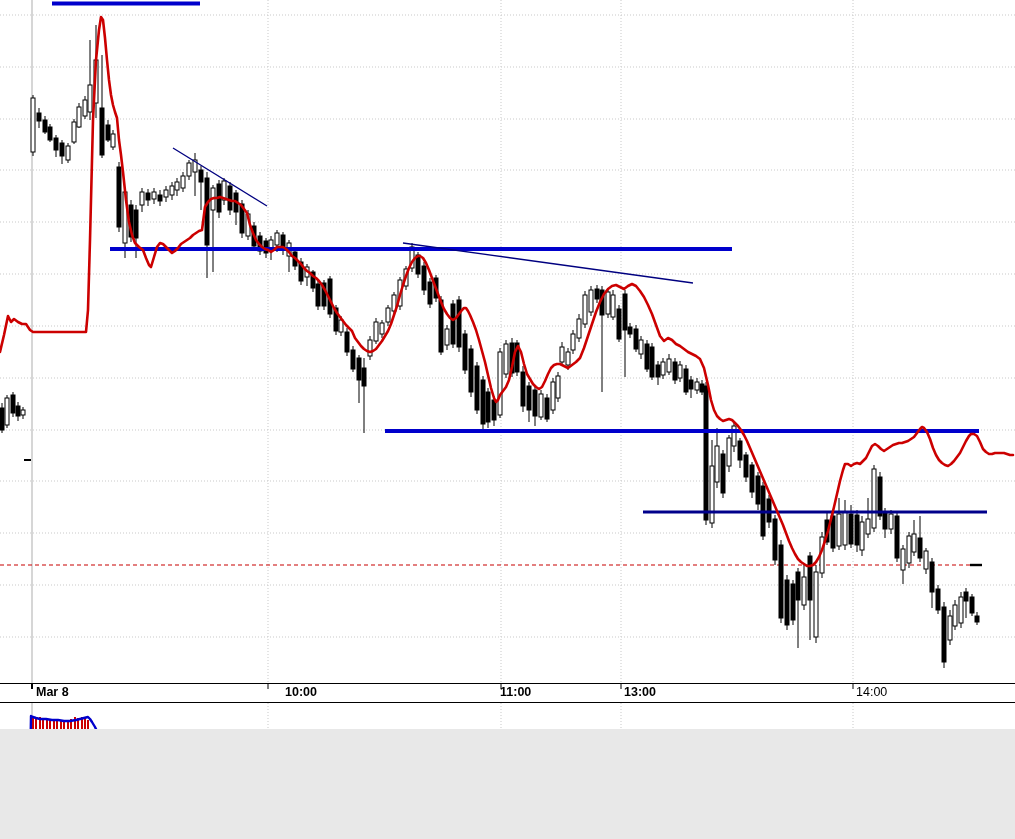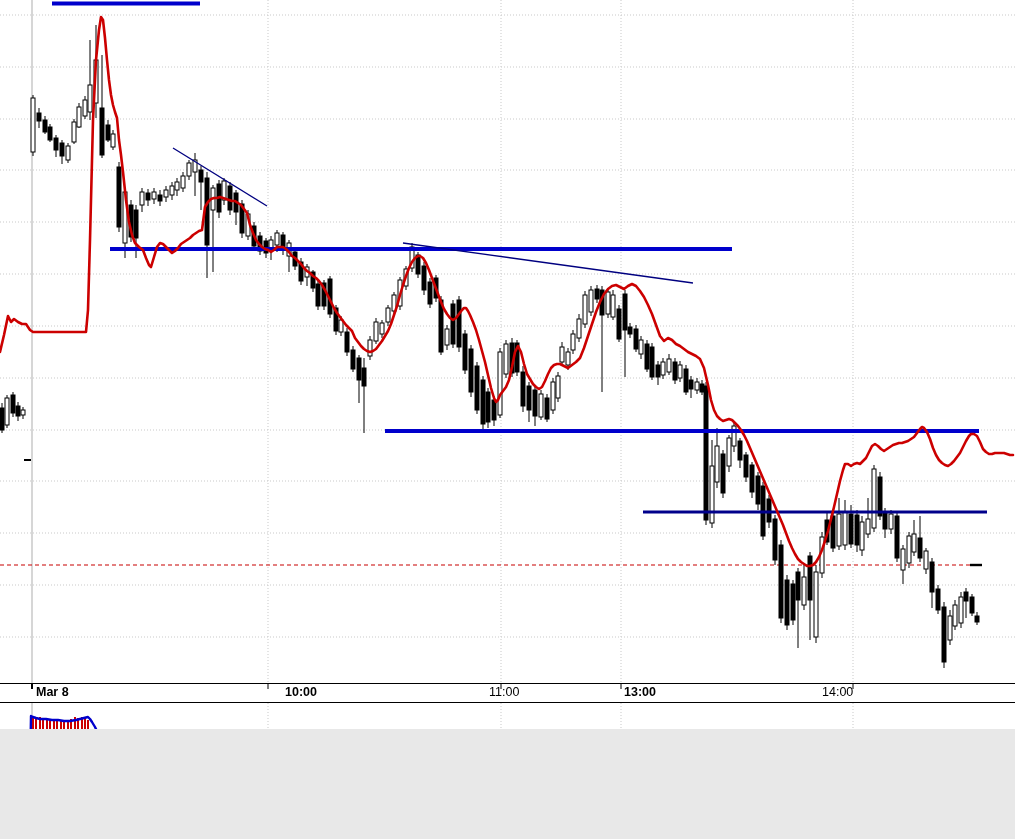--- a/index.html
+++ b/index.html
@@ -707,17 +707,17 @@
       <rect x="929" y="774" width="2" height="4" fill="#cc0000"></rect>
       <rect x="936" y="775" width="2" height="3" fill="#cc0000"></rect>
       <rect x="943" y="774" width="2" height="4" fill="#cc0000"></rect>
       <rect x="950" y="775" width="2" height="3" fill="#cc0000"></rect>
       <line x1="837" y1="778.5" x2="1008" y2="781" stroke="#7b3a00" stroke-width="2.5"></line>
       <polyline points="30,778 31,716 33,717 36,718 40,719 46,719 52,720 58,720 64,721 70,721 76,720 80,719 84,718 88,717 90,719 92,722 95,727 98,733 101,738 105,743 109,747 113,750 118,752 123,753 128,754 134,755 141,756 155,756 170,757 185,757 200,758 215,760 230,761 245,762 262,764 280,765 298,766 318,767 340,768 364,769 390,770 418,771 448,772 480,772 514,773 550,774 590,775 632,775 676,776 722,776 770,777 816,777 837,778" fill="none" stroke="#0000cc" stroke-width="2.4" stroke-linejoin="round" stroke-linecap="round"></polyline>
     </svg>
   <div>
     <span class="axis-label" style="left: 36px; font-weight: 700;">Mar 8</span>
     <span class="axis-label" style="left: 285px; font-weight: 700;">10:00</span>
-    <span class="axis-label" style="left: 489px; font-weight: 400;">11:00</span>
+    <span class="axis-label" style="left: 500px; font-weight: 700;">11:00</span>
     <span class="axis-label" style="left: 624px; font-weight: 700;">13:00</span>
-    <span class="axis-label" style="left: 822px; font-weight: 400; text-align: center;">14:00</span>
+    <span class="axis-label" style="left: 856px; font-weight: 400; text-align: center;">14:00</span>
   </div>
 </div>
 
 </body></html>

